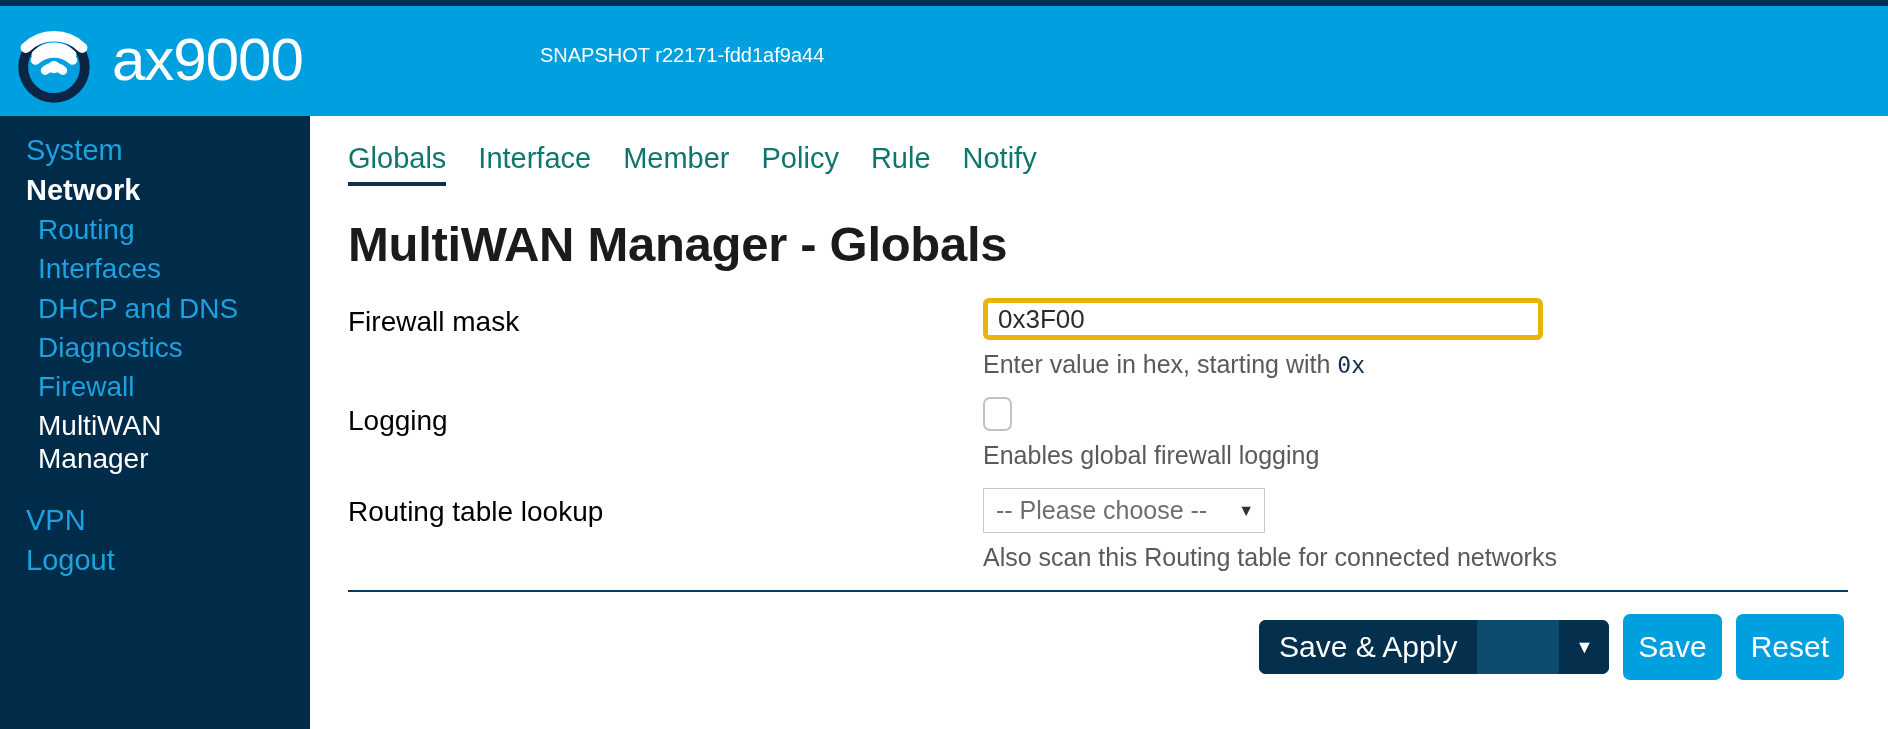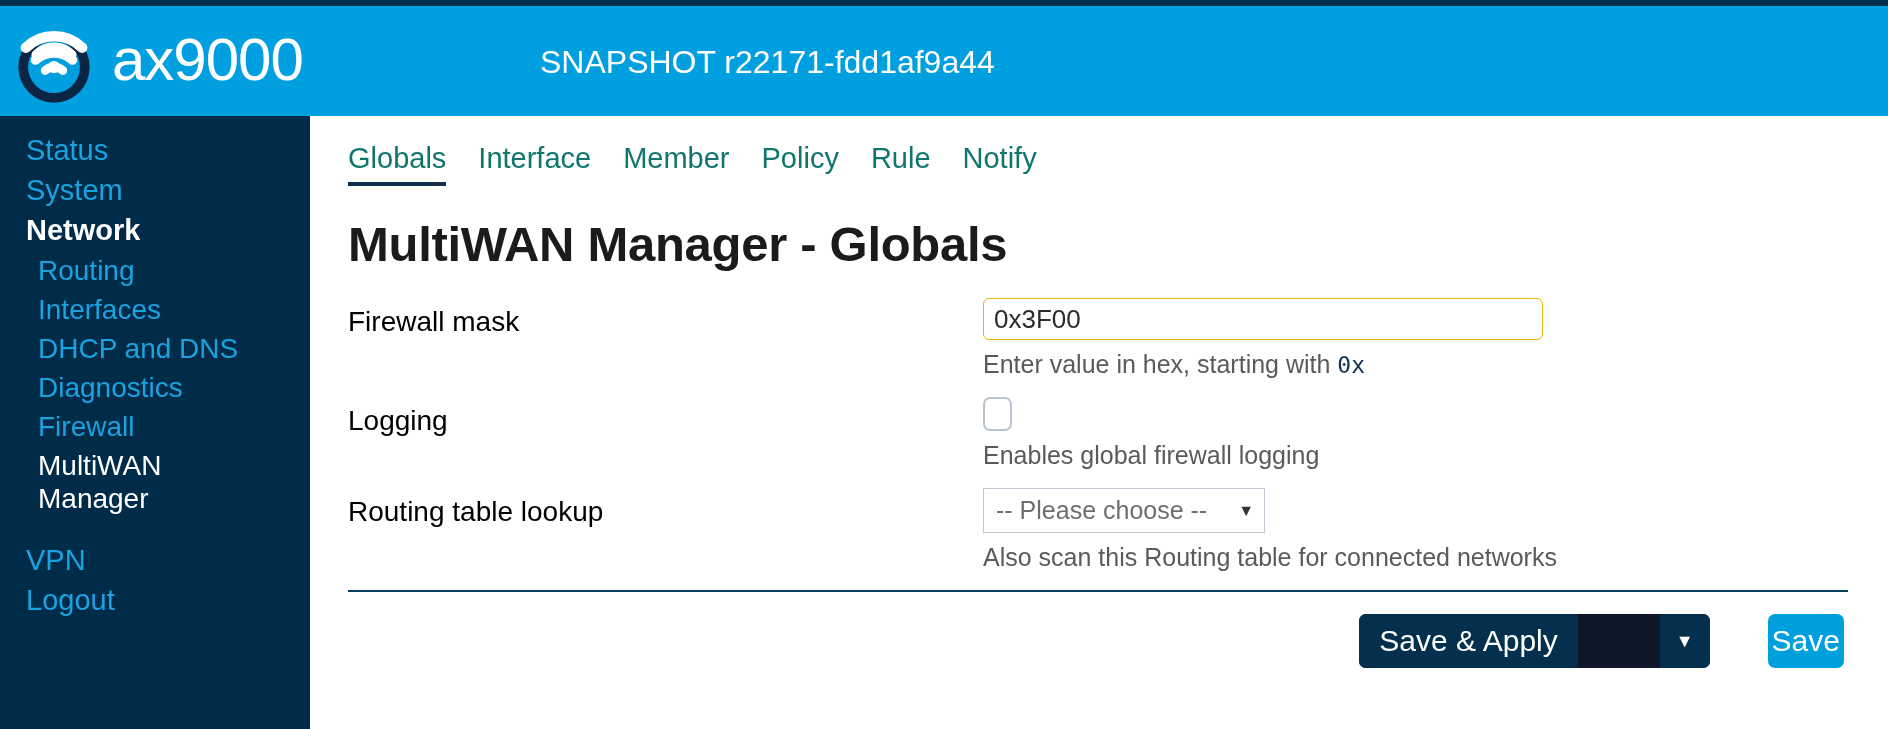--- a/index.html
+++ b/index.html
@@ -50,21 +50,21 @@
     font-weight: 500;
     letter-spacing: -1px;
     margin-left: 14px;
     line-height: 1;
     white-space: nowrap;
   }
   .header-version {
     position: absolute;
     left: 540px; top: 38px;
     color: #ffffff;
-    font-size: 32px;
+    font-size: 20px;
     font-weight: 400;
     white-space: nowrap;
   }
 
   
   .sidebar {
     position: absolute;
     left: 0; top: 116px;
     width: 310px; height: 613px;
     background: #002b49;
@@ -148,21 +148,21 @@
     font-size: 28px;
     color: #000000;
     padding-top: 8px;
   }
   .form-field {
     flex: 1 1 auto;
   }
   .text-input {
     width: 560px;
     height: 42px;
-    border: 1px solid #eab308;
+    border: 5px solid #eab308;
     border-radius: 6px;
     font-size: 26px;
     font-family: "Liberation Sans", sans-serif;
     color: #2b2b2b;
     padding: 2px 10px;
     outline: none;
     background: #ffffff;
   }
   .hint {
     font-size: 25px;
@@ -216,32 +216,31 @@
     justify-content: flex-end;
     align-items: center;
     gap: 14px;
   }
   .btn {
     font-size: 30px;
     font-family: "Liberation Sans", sans-serif;
     color: #ffffff;
     border: none;
     border-radius: 7px;
-    height: 54px;
-    padding: 0 4px;
+    height: 66px;
+    padding: 0 15px;
     cursor: pointer;
     line-height: 54px;
     white-space: nowrap;
-    margin-left: 44px;
   }
   .btn-primary { background: #00a0df; }
   .split {
     display: flex;
     align-items: flex-start;
-    background: #0f172a;
+    background: #0c4a6e;
     border-radius: 7px;
     overflow: hidden;
     height: 54px;
     gap: 40px;
   }
   .split .main-part {
     background: #05304d;
     color: #ffffff;
     font-size: 30px;
     padding: 0 20px;
@@ -282,21 +281,20 @@
           <path d="M29 50 A31 31 0 0 1 71 50" fill="none" stroke="#ffffff" stroke-width="11" stroke-linecap="round"></path>
           <path d="M40 62 A15 15 0 0 1 60 62" fill="none" stroke="#ffffff" stroke-width="10" stroke-linecap="round"></path>
         </svg>
       </div>
       <div class="brand-name">ax9000</div>
     </div>
     <div class="header-version">SNAPSHOT r22171-fdd1af9a44</div>
   </div>
 
   <div class="sidebar">
-    <div class="nav-item">Status</div>
     <div class="nav-item">System</div>
     <div class="nav-item active">Network</div>
     <div class="nav-item sub">Routing</div>
     <div class="nav-item sub">Interfaces</div>
     <div class="nav-item sub">DHCP and DNS</div>
     <div class="nav-item sub">Diagnostics</div>
     <div class="nav-item sub">Firewall</div>
     <div class="nav-item sub active wrap">MultiWAN Manager</div>
     <div class="nav-gap"></div>
     <div class="nav-item">VPN</div>
@@ -351,16 +349,17 @@
 
     <div class="divider"></div>
 
     <div class="actions">
       <div class="split">
         <div class="main-part">Save &amp; Apply</div>
         <div class="sep"></div>
         <div class="caret-part">▼</div>
       </div>
       <button class="btn btn-primary">Save</button>
+      <button class="btn btn-primary">Reset</button>
     </div>
 
   </div>
 </div>
 
 </body></html>

